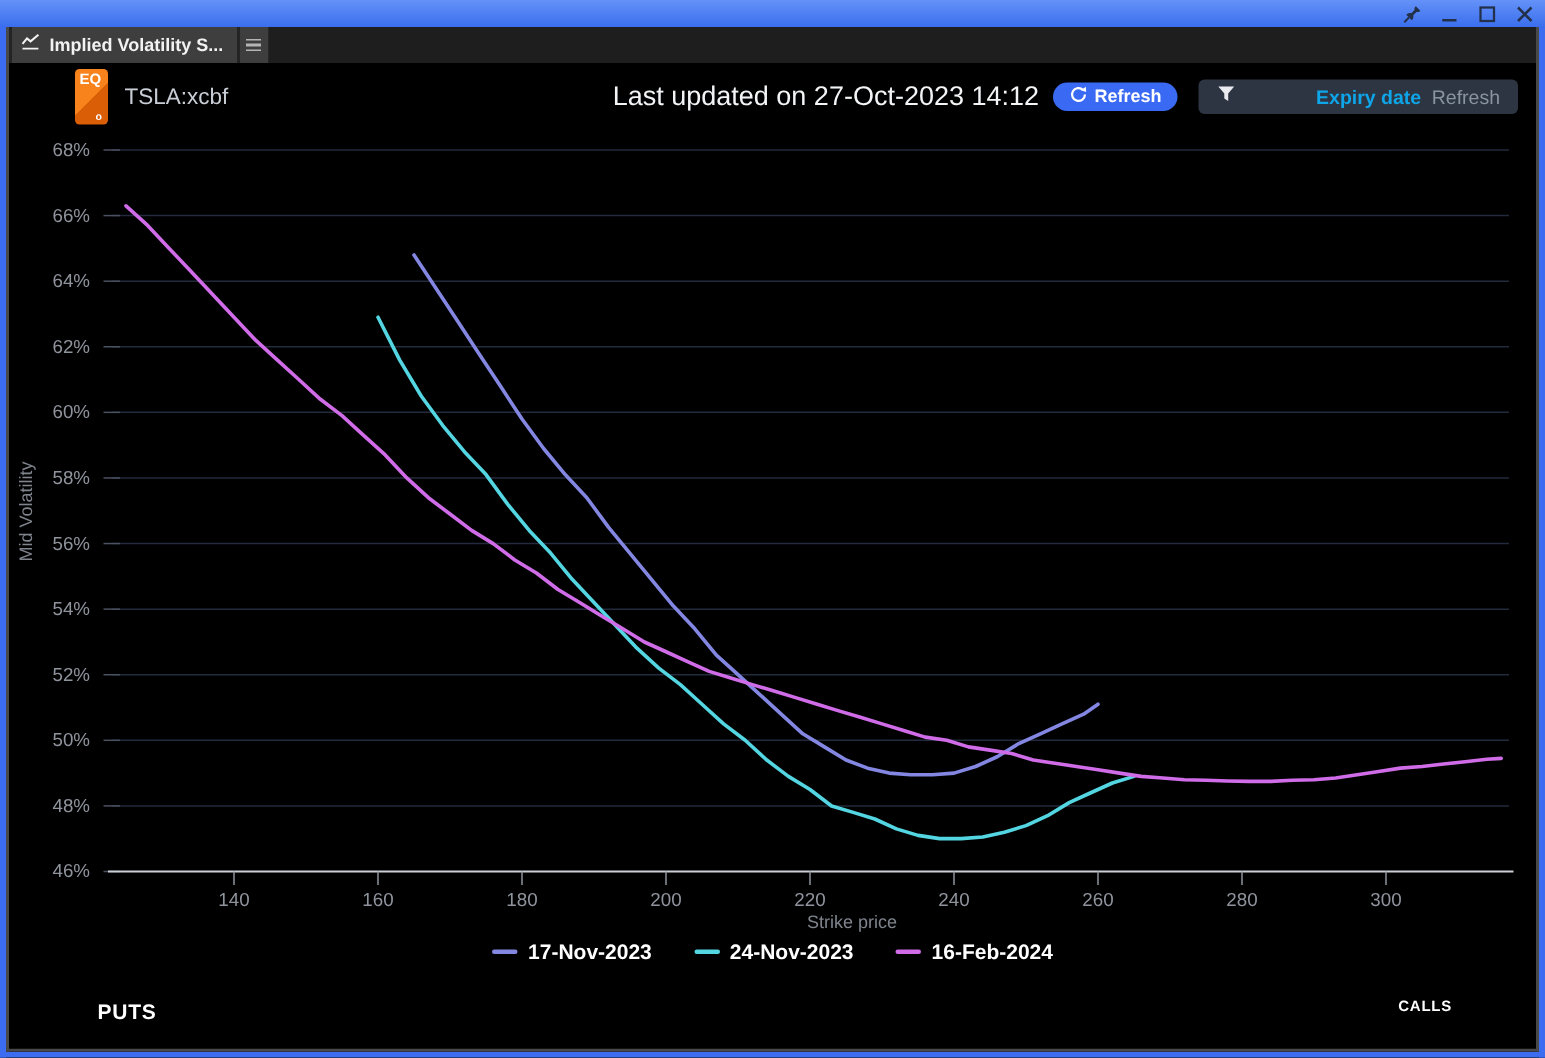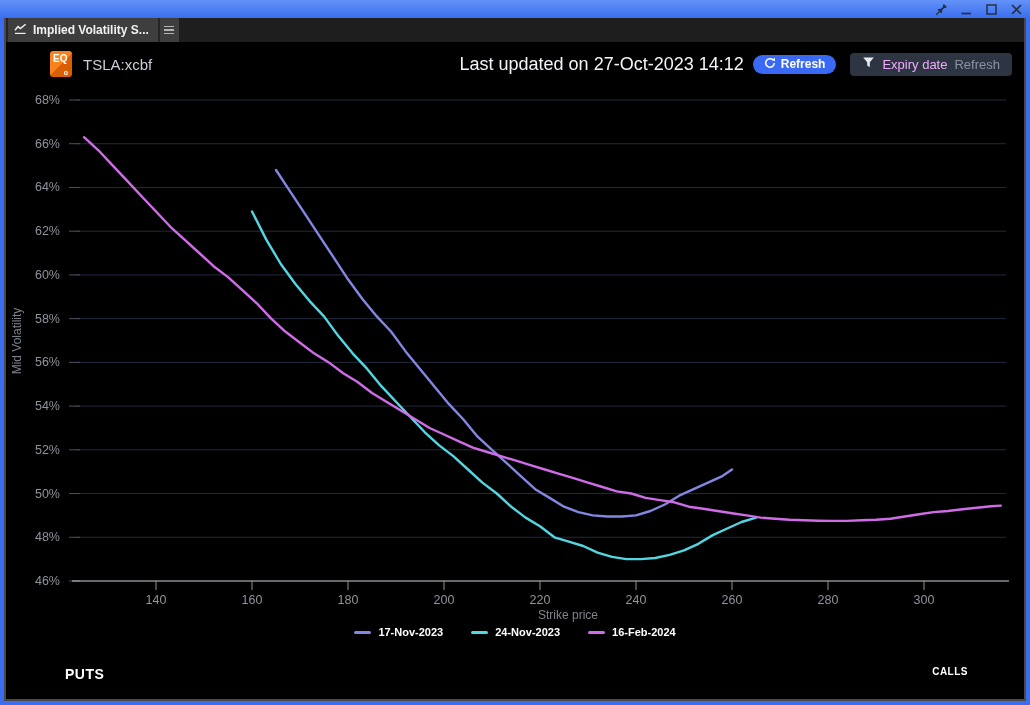--- a/index.html
+++ b/index.html
@@ -17,43 +17,43 @@
   .tabbar{height:24px;background:#242424;display:flex;align-items:stretch;border-bottom:1px solid #8b5cf6;}
   .tab{display:flex;align-items:center;gap:6px;background:#3e3e3e;padding:0 9px 0 6px;margin-left:2px;max-width:150px;}
   .tab-label{color:#f2f2f2;font-size:12px;font-weight:bold;white-space:nowrap;}
   .tab-menu{width:19px;background:#3e3e3e;margin-left:2px;display:flex;flex-direction:column;justify-content:center;align-items:center;gap:2px;}
   .tab-menu i{display:block;width:10px;height:1.5px;background:#b5b5b5;}
   .tabbar-rest{flex:1;background:#1e1e1e;}
   
   .content{position:absolute;top:24px;left:0;right:0;bottom:0;background:#000;}
   
   .header{position:absolute;top:9px;left:44px;right:12px;height:26px;display:flex;align-items:center;}
-  .eq-badge{position:relative;width:22px;height:26px;border-radius:3px;margin-right:11px;
+  .eq-badge{position:relative;width:22px;height:37px;border-radius:3px;margin-right:11px;
     background:linear-gradient(135deg,#f8821c 0 52%,#d95e06 52%);}
   .eq-main{position:absolute;left:3px;top:2px;font-size:10px;font-weight:bold;color:#fff;}
   .eq-sub{position:absolute;right:4px;bottom:1px;font-size:7px;font-weight:bold;color:#fff;}
   .symbol{color:#c9ced6;font-size:15px;}
   .spacer{flex:1;}
   .updated{color:#f2f4f6;font-size:18px;}
   .refresh-btn{margin-left:9px;height:19px;padding:0 11px;border-radius:10px;background:#3a6af3;
     display:flex;align-items:center;gap:5px;color:#fff;font-size:12px;font-weight:bold;cursor:default;}
   .expiry-btn{margin-left:14px;height:23px;padding:0 12px;border-radius:4px;background:#2e3542;
     display:flex;align-items:center;gap:7px;font-size:13px;cursor:default;}
-  .expiry-label{color:#f0abfc;font-weight:normal;}
+  .expiry-label{color:#0ea5e9;font-weight:bold;margin-left:46px;}
   .expiry-value{color:#8993a2;}
   
   #plot-svg{position:absolute;top:0;left:0;}
   #plot-svg text{font-family:"Liberation Sans",sans-serif;}
   #plot-svg .tick{fill:#8e939c;font-size:12.5px;}
   #plot-svg .axtitle{fill:#7f848d;font-size:12px;}
   
   .legend{position:absolute;top:584px;left:0;width:100%;display:flex;justify-content:center;gap:28px;}
   .legend-item{display:flex;align-items:center;gap:7px;}
   .swatch{display:inline-block;width:17px;height:3px;border-radius:2px;}
-  .legend-label{color:#fff;font-size:11px;font-weight:bold;}
+  .legend-label{color:#fff;font-size:14px;font-weight:bold;}
   
   .puts{position:absolute;left:59px;top:624px;color:#fff;font-size:14px;font-weight:bold;letter-spacing:.5px;}
   .calls{position:absolute;right:56px;top:624px;color:#fff;font-size:10px;font-weight:bold;letter-spacing:.5px;}
 </style>
 </head>
 <body>
 
 <div class="window">
 
   <div class="titlebar">

